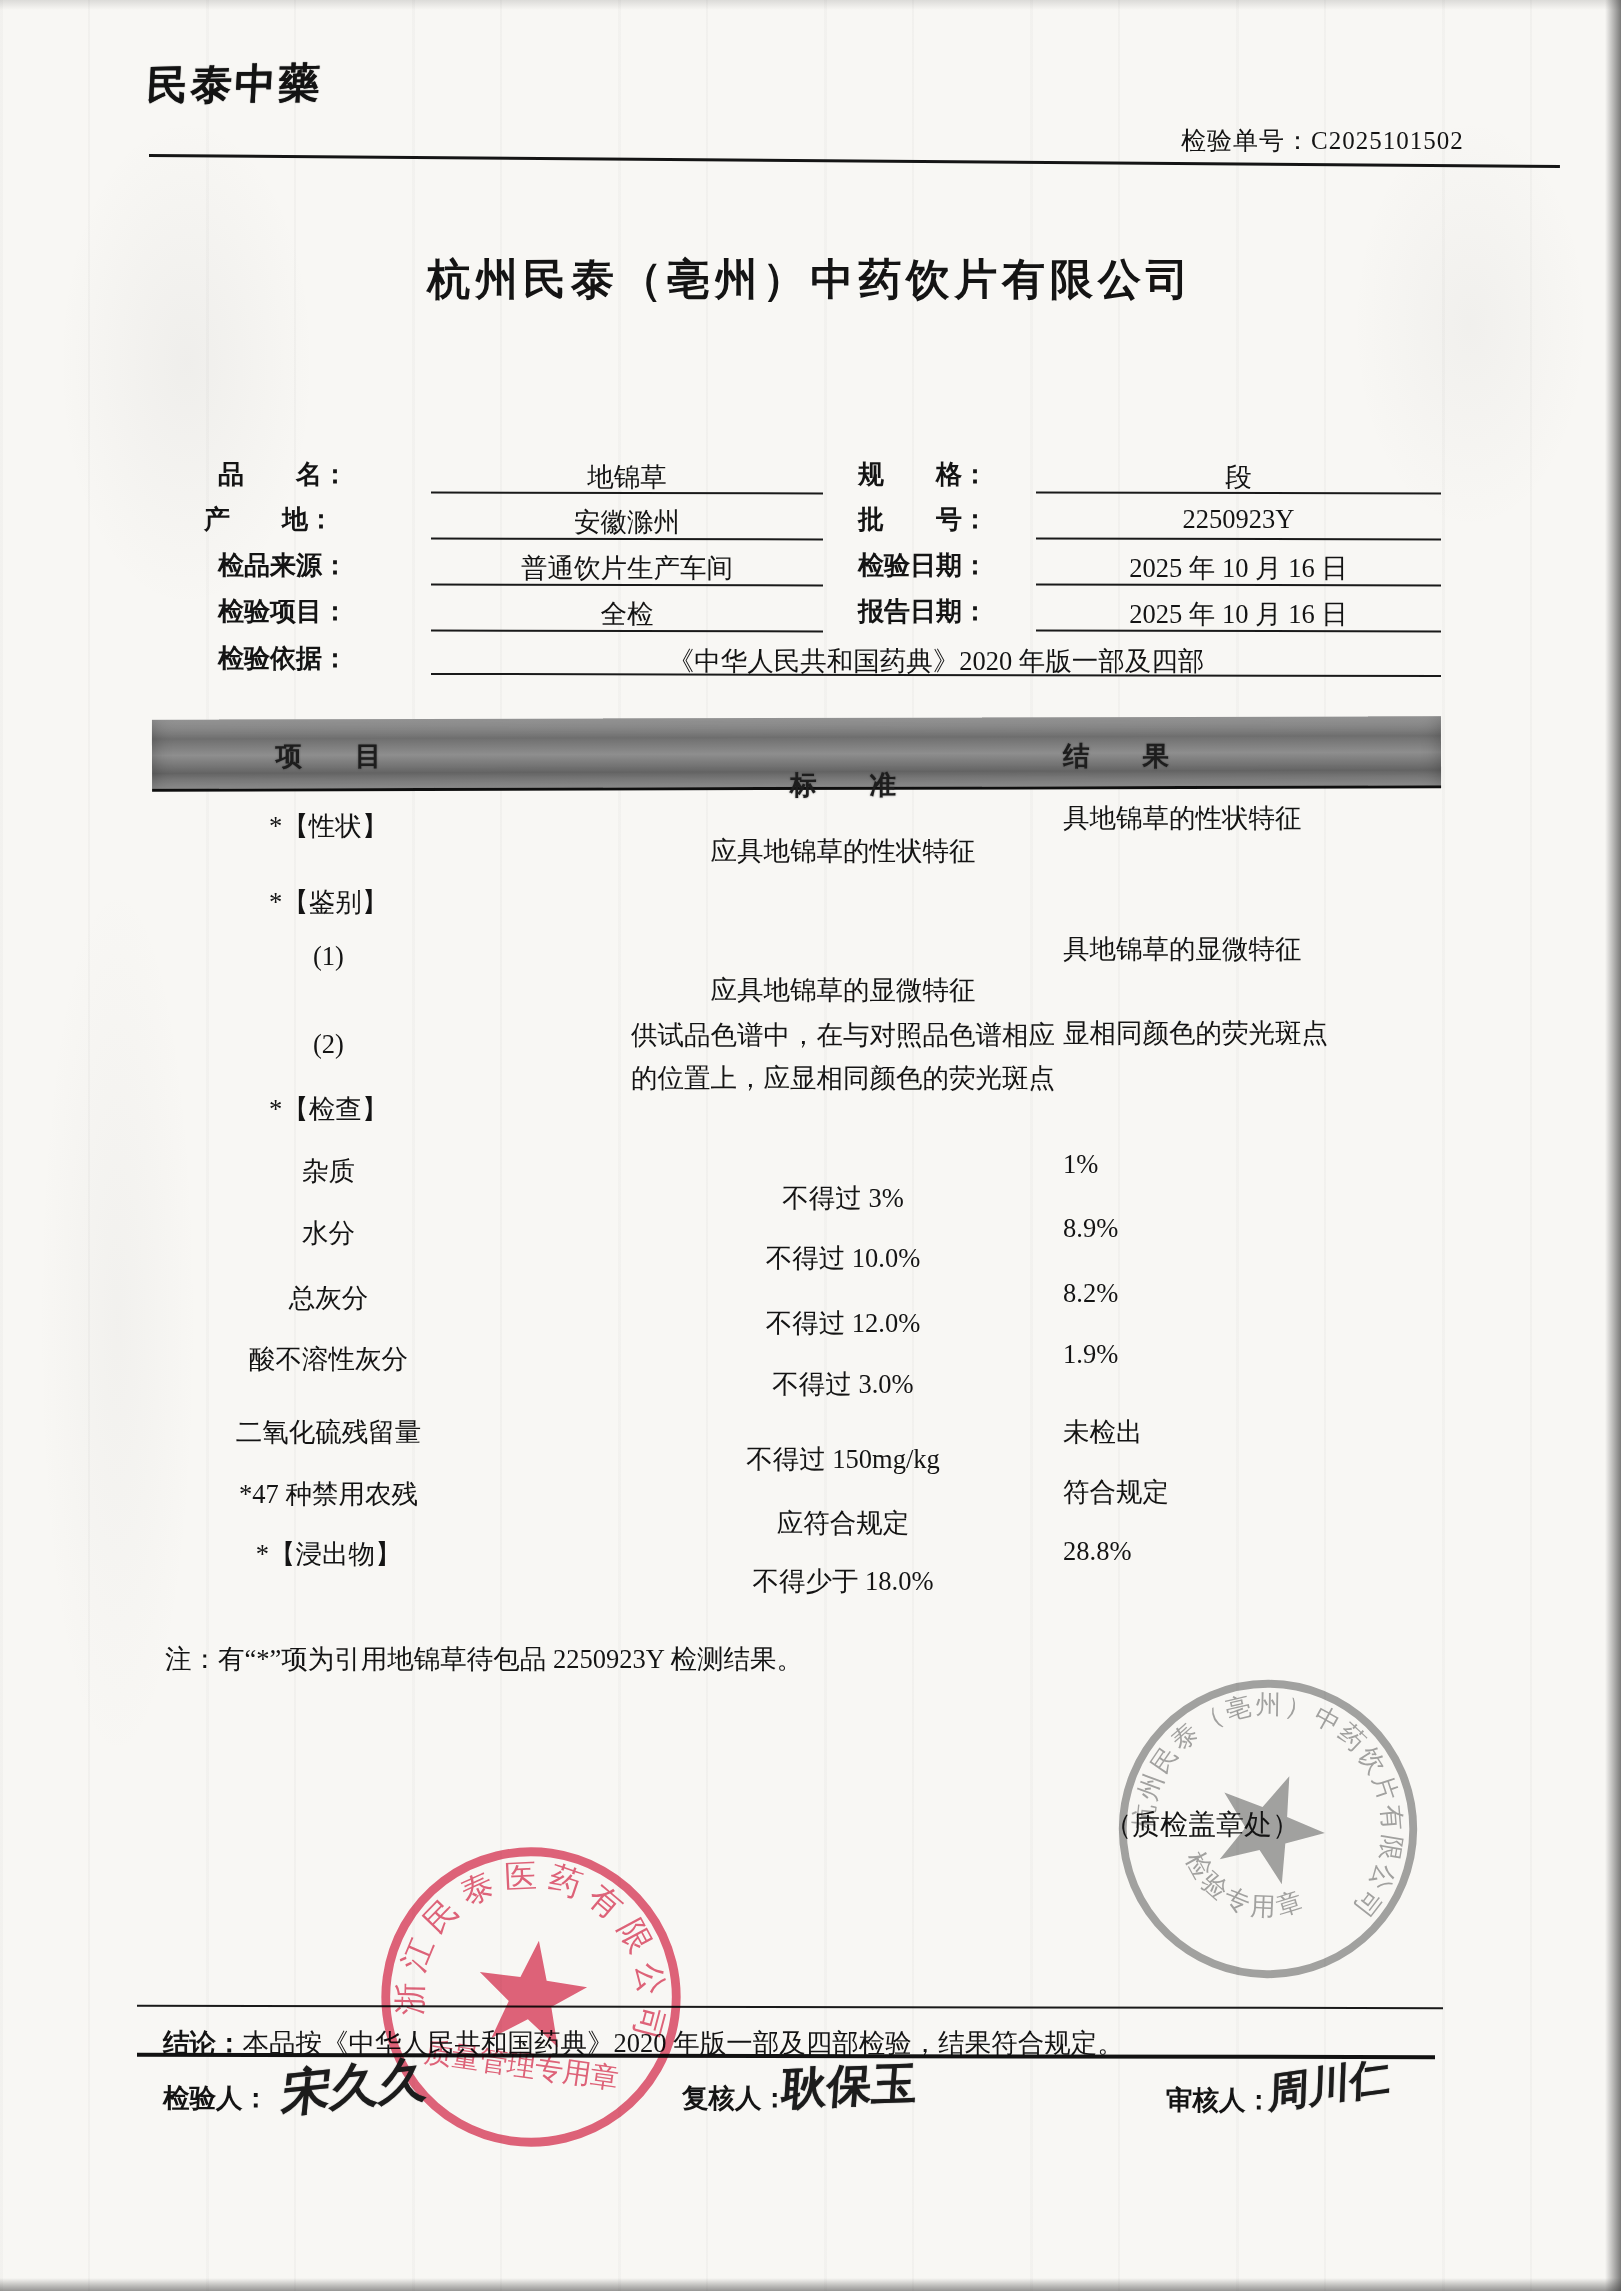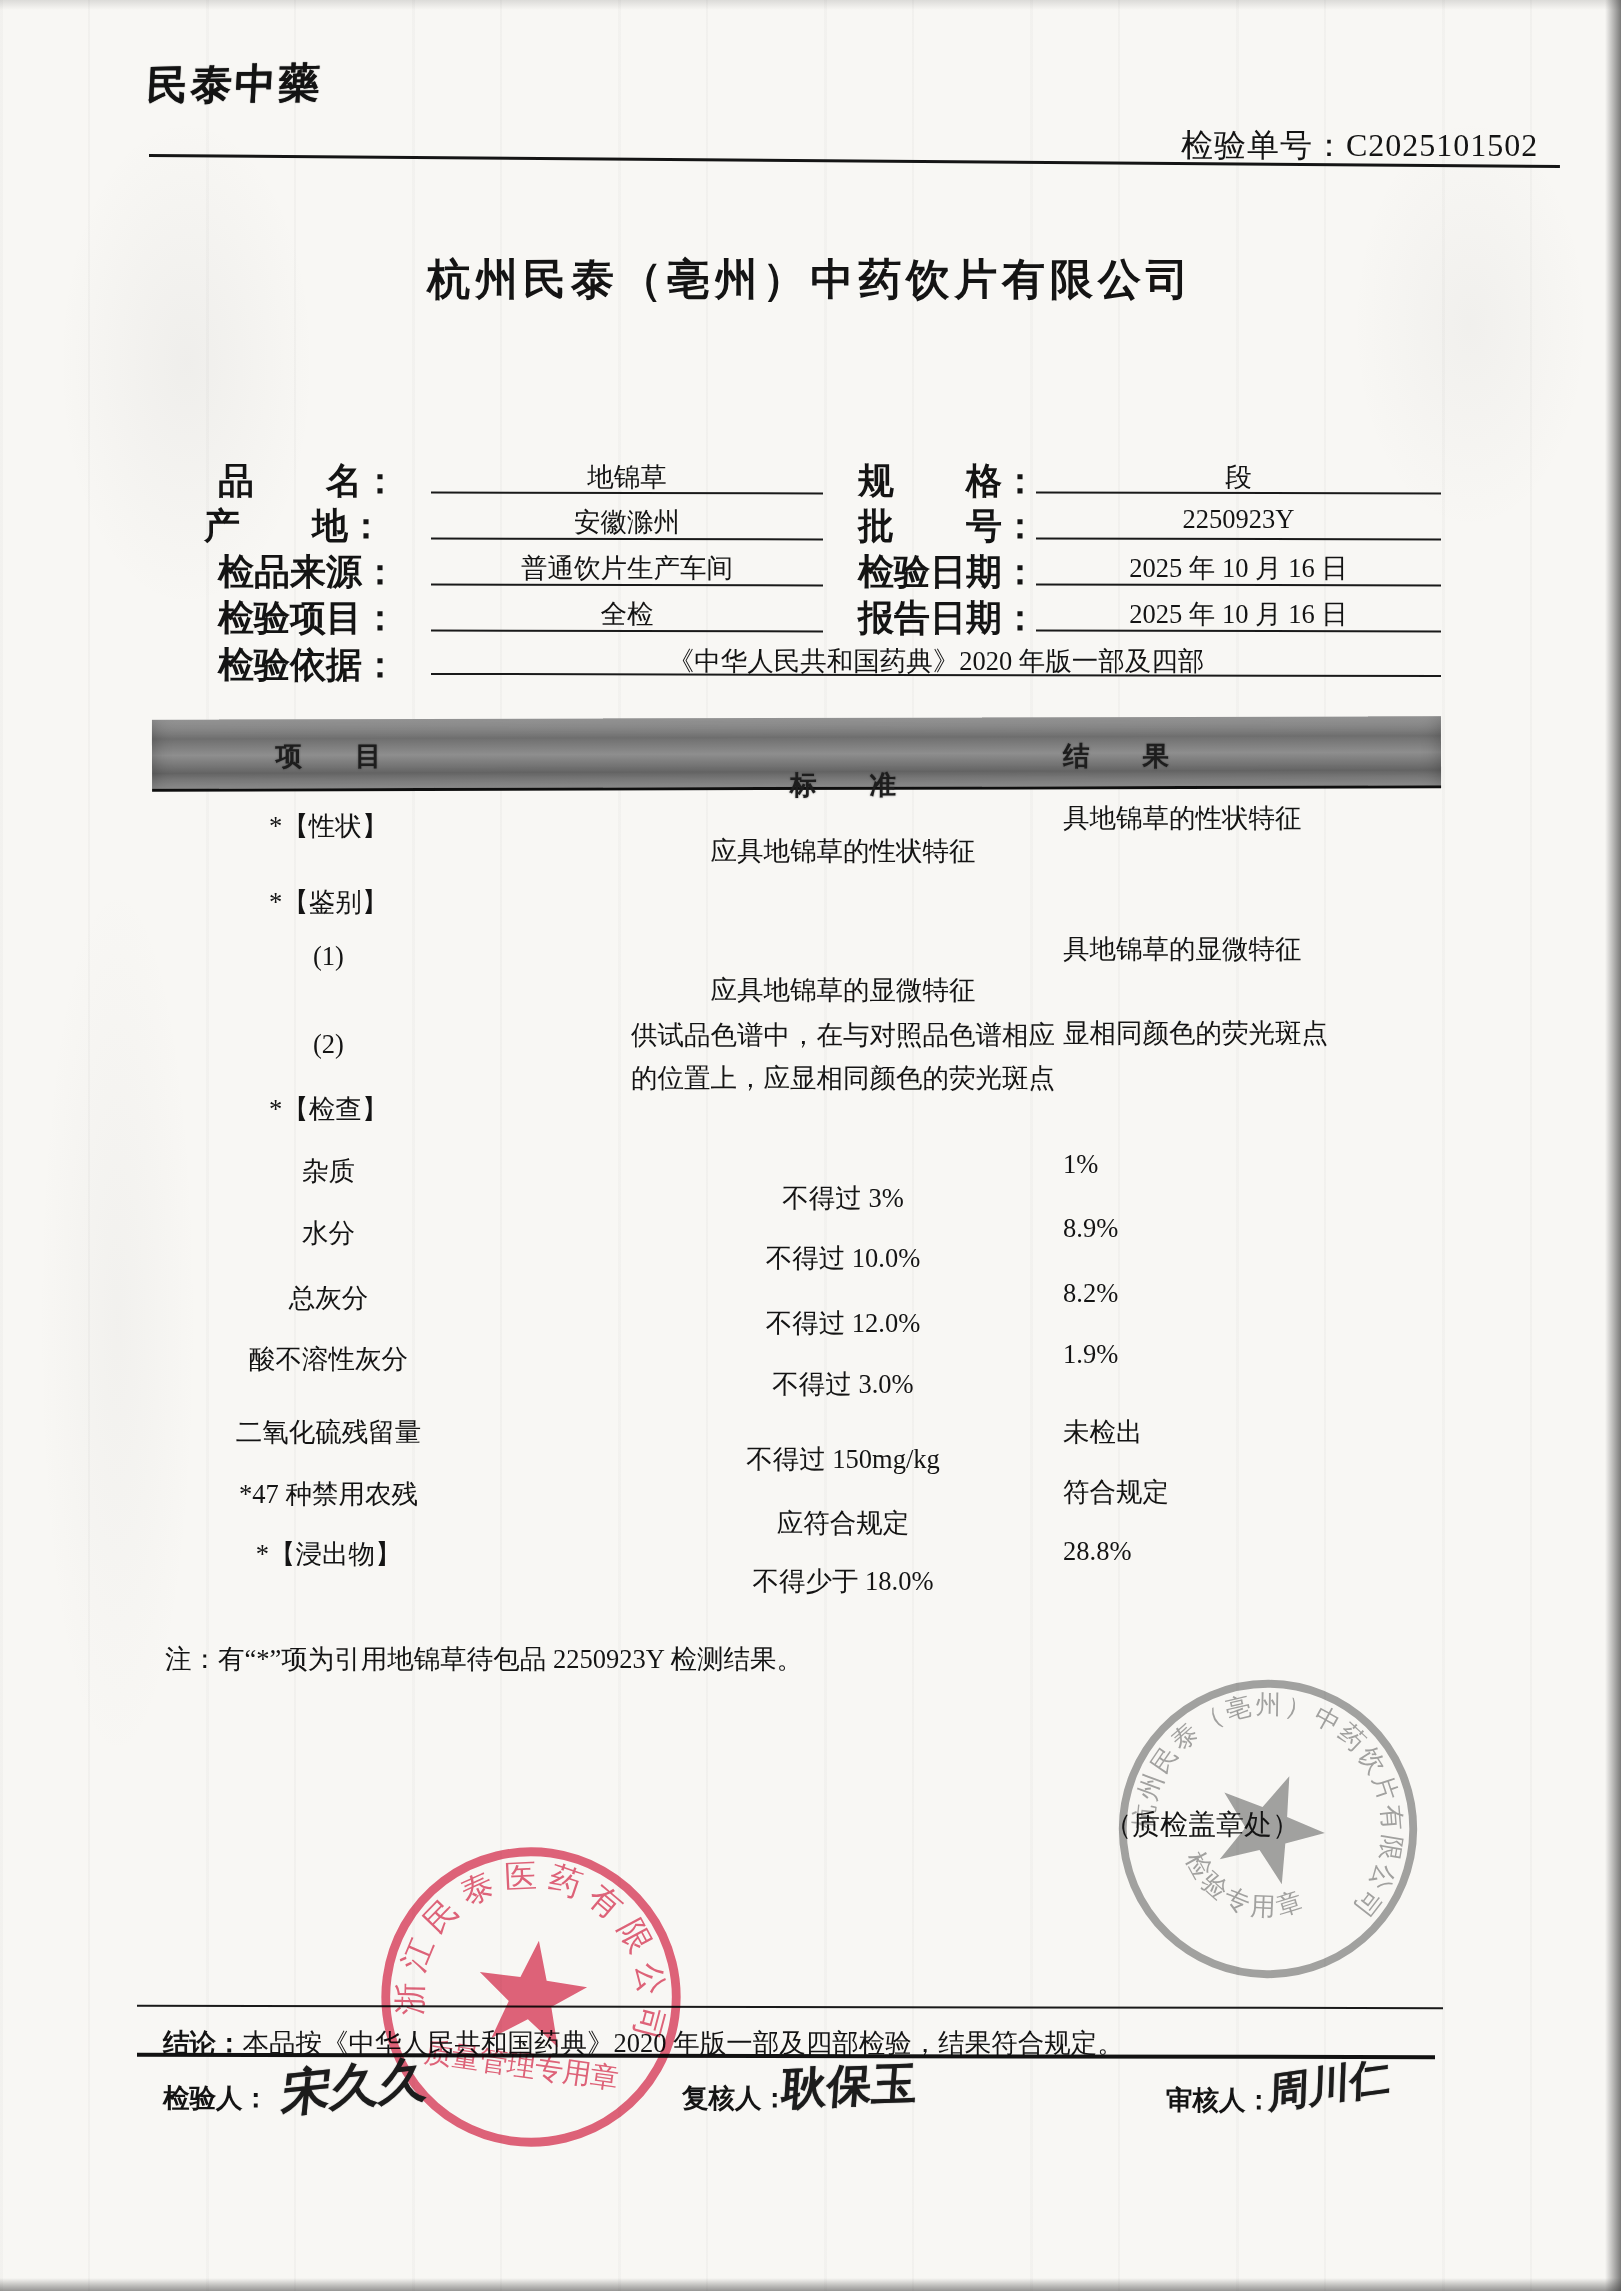--- a/index.html
+++ b/index.html
@@ -23,31 +23,31 @@
   .blotch1{left:59px;top:118px;width:255px;height:490px;opacity:.06;
     background:radial-gradient(closest-side,#666,transparent);}
   .blotch2{left:39px;top:882px;width:157px;height:882px;opacity:.05;
     background:radial-gradient(closest-side,#777,transparent);}
   .blotch3{left:1353px;top:118px;width:235px;height:412px;opacity:.05;
     background:radial-gradient(closest-side,#666,transparent);}
 
   
   .logo{left:147px;top:57px;font-size:41px;font-weight:900;letter-spacing:2.9px;
     transform:skewX(-4deg) rotate(-1deg);color:#131313;text-shadow:0 0 1px #222;}
-  .report-no{left:1181px;top:124px;font-size:32px;letter-spacing:1px;}
+  .report-no{left:1181px;top:124px;font-size:25px;letter-spacing:1px;}
   .topline{left:149px;top:154px;width:1411px;height:2.9px;background:#151515;
     transform:rotate(0.45deg);transform-origin:left center;}
 
   .company-title{left:0;top:251px;width:1621px;text-align:center;
     font-size:43px;font-weight:bold;letter-spacing:4.9px;}
   .doc-title{left:0;top:343px;width:1621px;text-align:center;
     font-size:41px;font-weight:bold;letter-spacing:8.8px;}
 
   
-  .lbl{font-weight:bold;font-size:36px;white-space:nowrap;}
+  .lbl{font-weight:bold;font-size:26px;white-space:nowrap;}
   .val{font-size:26.5px;text-align:center;white-space:nowrap;}
   .vleft{left:431px;width:392px;}
   .vright{left:1036px;width:405px;}
   .vbasis{left:431px;width:1010px;}
   .uline{position:absolute;height:2px;background:#1a1a1a;transform:rotate(0.12deg);}
 
   
   .band{left:152px;top:718px;width:1289px;height:69px;
     background:linear-gradient(180deg,#a9a9a9,#6f6f6f 28%,#8e8e8e 52%,#656565 78%,#9e9e9e);
     border-bottom:3.9px solid #0f0f0f;box-shadow:inset 0 0 19.6px rgba(0,0,0,.28);

